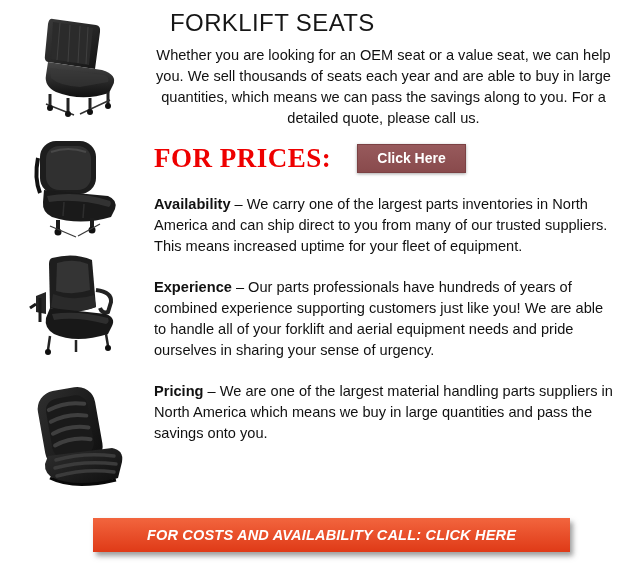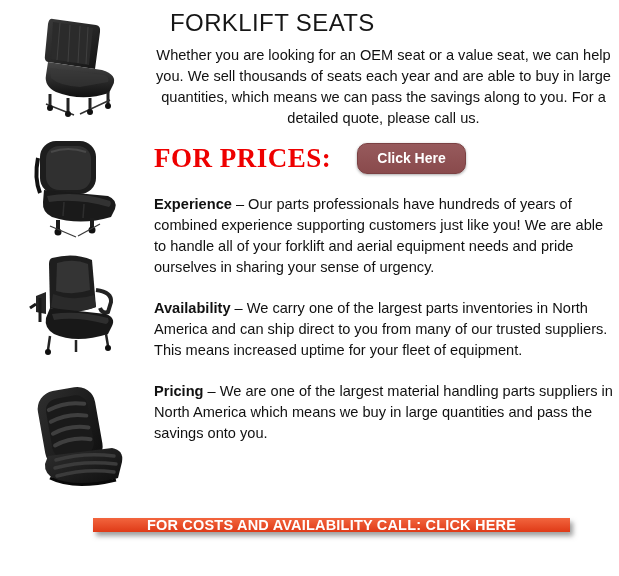--- a/index.html
+++ b/index.html
@@ -31,64 +31,66 @@
     color:#161616;
   }
   .intro {
     font-size:14.6px;
     line-height:21px;
     margin:0 0 12px 0;
     text-align:center;
   }
   .prices-row {
     display:flex;
+    align-items:center;
     gap:26px;
     margin:14px 0 20px 0;
   }
   .prices-heading {
     font-family:"Liberation Serif", serif;
     font-weight:700;
     font-size:27px;
     color:#ee0000;
     letter-spacing:0.5px;
     white-space:nowrap;
   }
   .click-btn {
     font-family:"Liberation Sans", sans-serif;
     background:linear-gradient(#975a5c, #894a4c);
     color:#ffffff;
     font-weight:700;
     font-size:14px;
     padding:5px 19px 6px 19px;
-    border-radius:10px;
+    border-radius:0;
     border:1px solid #7b4143;
     box-shadow:0 1px 3px rgba(0,0,0,0.35);
     cursor:pointer;
   }
   .section {
     font-size:14.6px;
     line-height:21px;
     margin:0 0 20px 0;
   }
   .section .label { font-weight:700; }
   .banner {
     position:absolute;
     left:93px; top:518px;
-    width:477px; height:14px;
+    width:477px; height:34px;
     background:linear-gradient(#f2653e, #df3a17);
     box-shadow:3px 4px 5px rgba(80,80,80,0.55);
     display:flex;
     align-items:center;
     justify-content:center;
     color:#ffffff;
     font-weight:700;
     font-size:14.5px;
     letter-spacing:0.2px;
     cursor:pointer;
     white-space:nowrap;
+    font-style:italic;
   }
 </style>
 </head>
 <body>
 
 <div class="layout">
 
   <div class="left-col">
 
     <div class="seat" style="left:20px; top:12px;">
@@ -173,23 +175,23 @@
 
     <h1 class="page-title">FORKLIFT SEATS</h1>
 
     <p class="intro">Whether you are looking for an OEM seat or a value seat, we can help you. We sell thousands of seats each year and are able to buy in large quantities, which means we can pass the savings along to you. For a detailed quote, please call us.</p>
 
     <div class="prices-row">
       <span class="prices-heading">FOR PRICES:</span>
       <button class="click-btn">Click Here</button>
     </div>
 
+    <p class="section"><span class="label">Availability</span> <span>– We carry one of the largest parts inventories in North America and can ship direct to you from many of our trusted suppliers.  This means increased uptime for your fleet of equipment.</span></p>
+
     <p class="section"><span class="label">Experience</span> <span>– Our parts professionals have hundreds of years of combined experience supporting customers just like you!  We are able to handle all of your forklift and aerial equipment needs and pride ourselves in sharing your sense of urgency.</span></p>
-
-    <p class="section"><span class="label">Availability</span> <span>– We carry one of the largest parts inventories in North America and can ship direct to you from many of our trusted suppliers.  This means increased uptime for your fleet of equipment.</span></p>
 
 
 
     <p class="section"><span class="label">Pricing</span> <span>– We are one of the largest material handling parts suppliers in North America which means we buy in large quantities and pass the savings onto you.</span></p>
 
   </div>
 </div>
 
 <div class="banner">FOR COSTS AND AVAILABILITY CALL: CLICK HERE</div>
 

